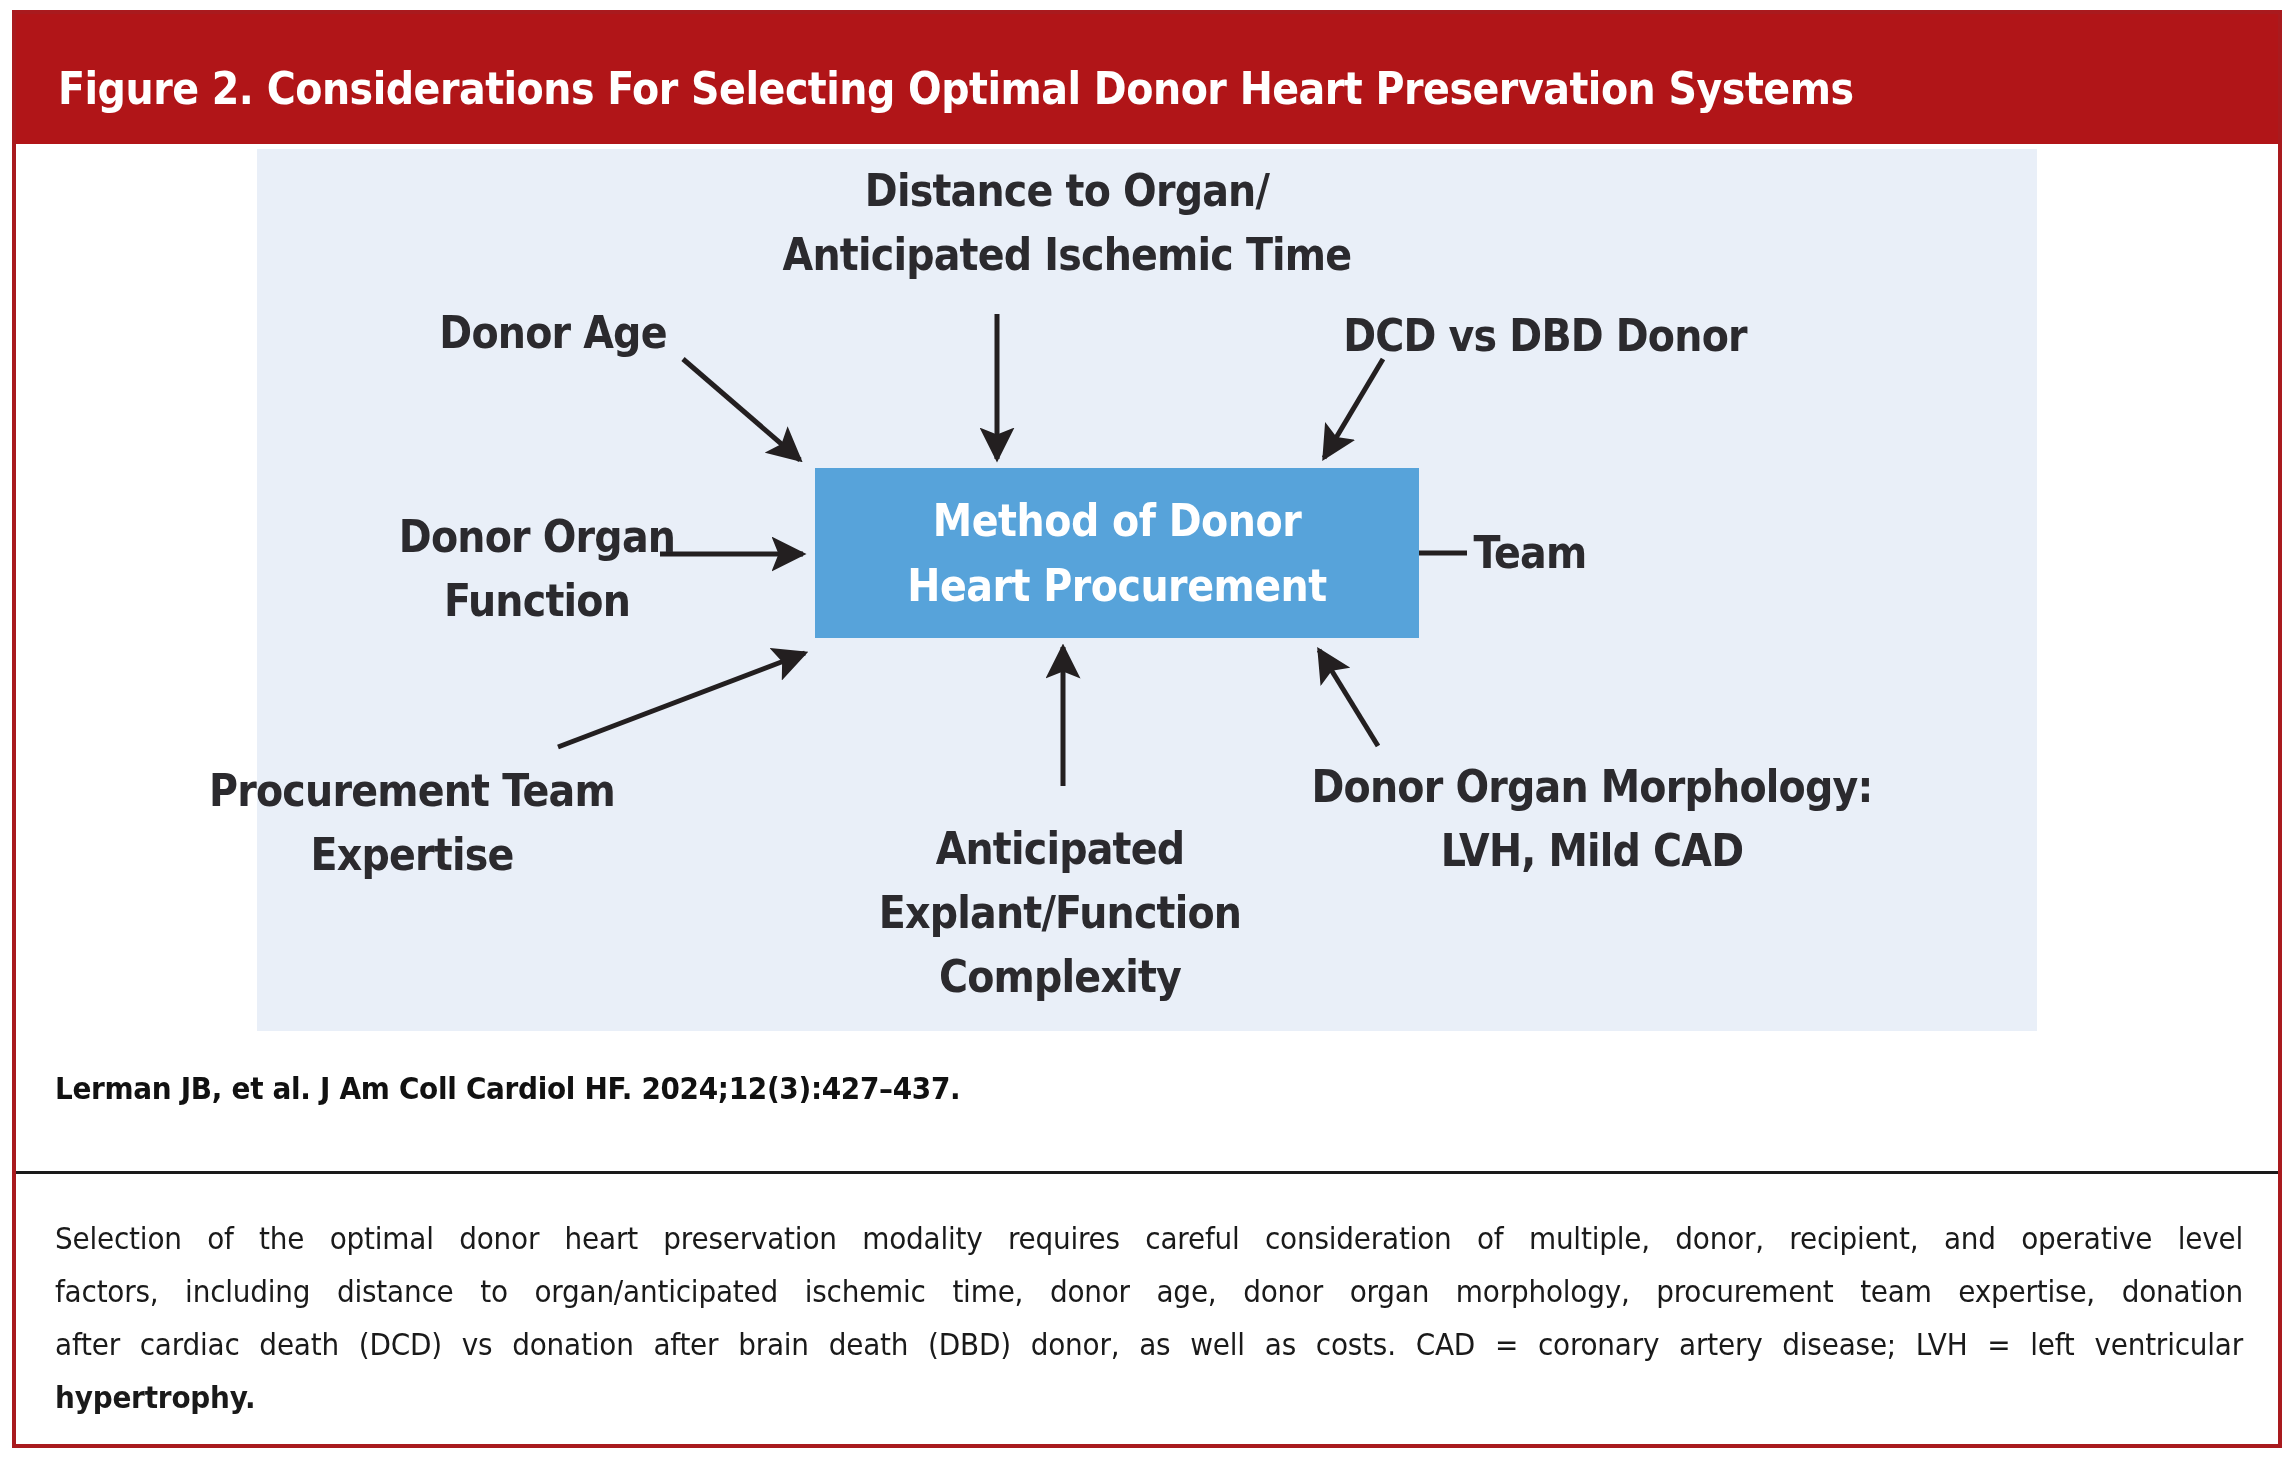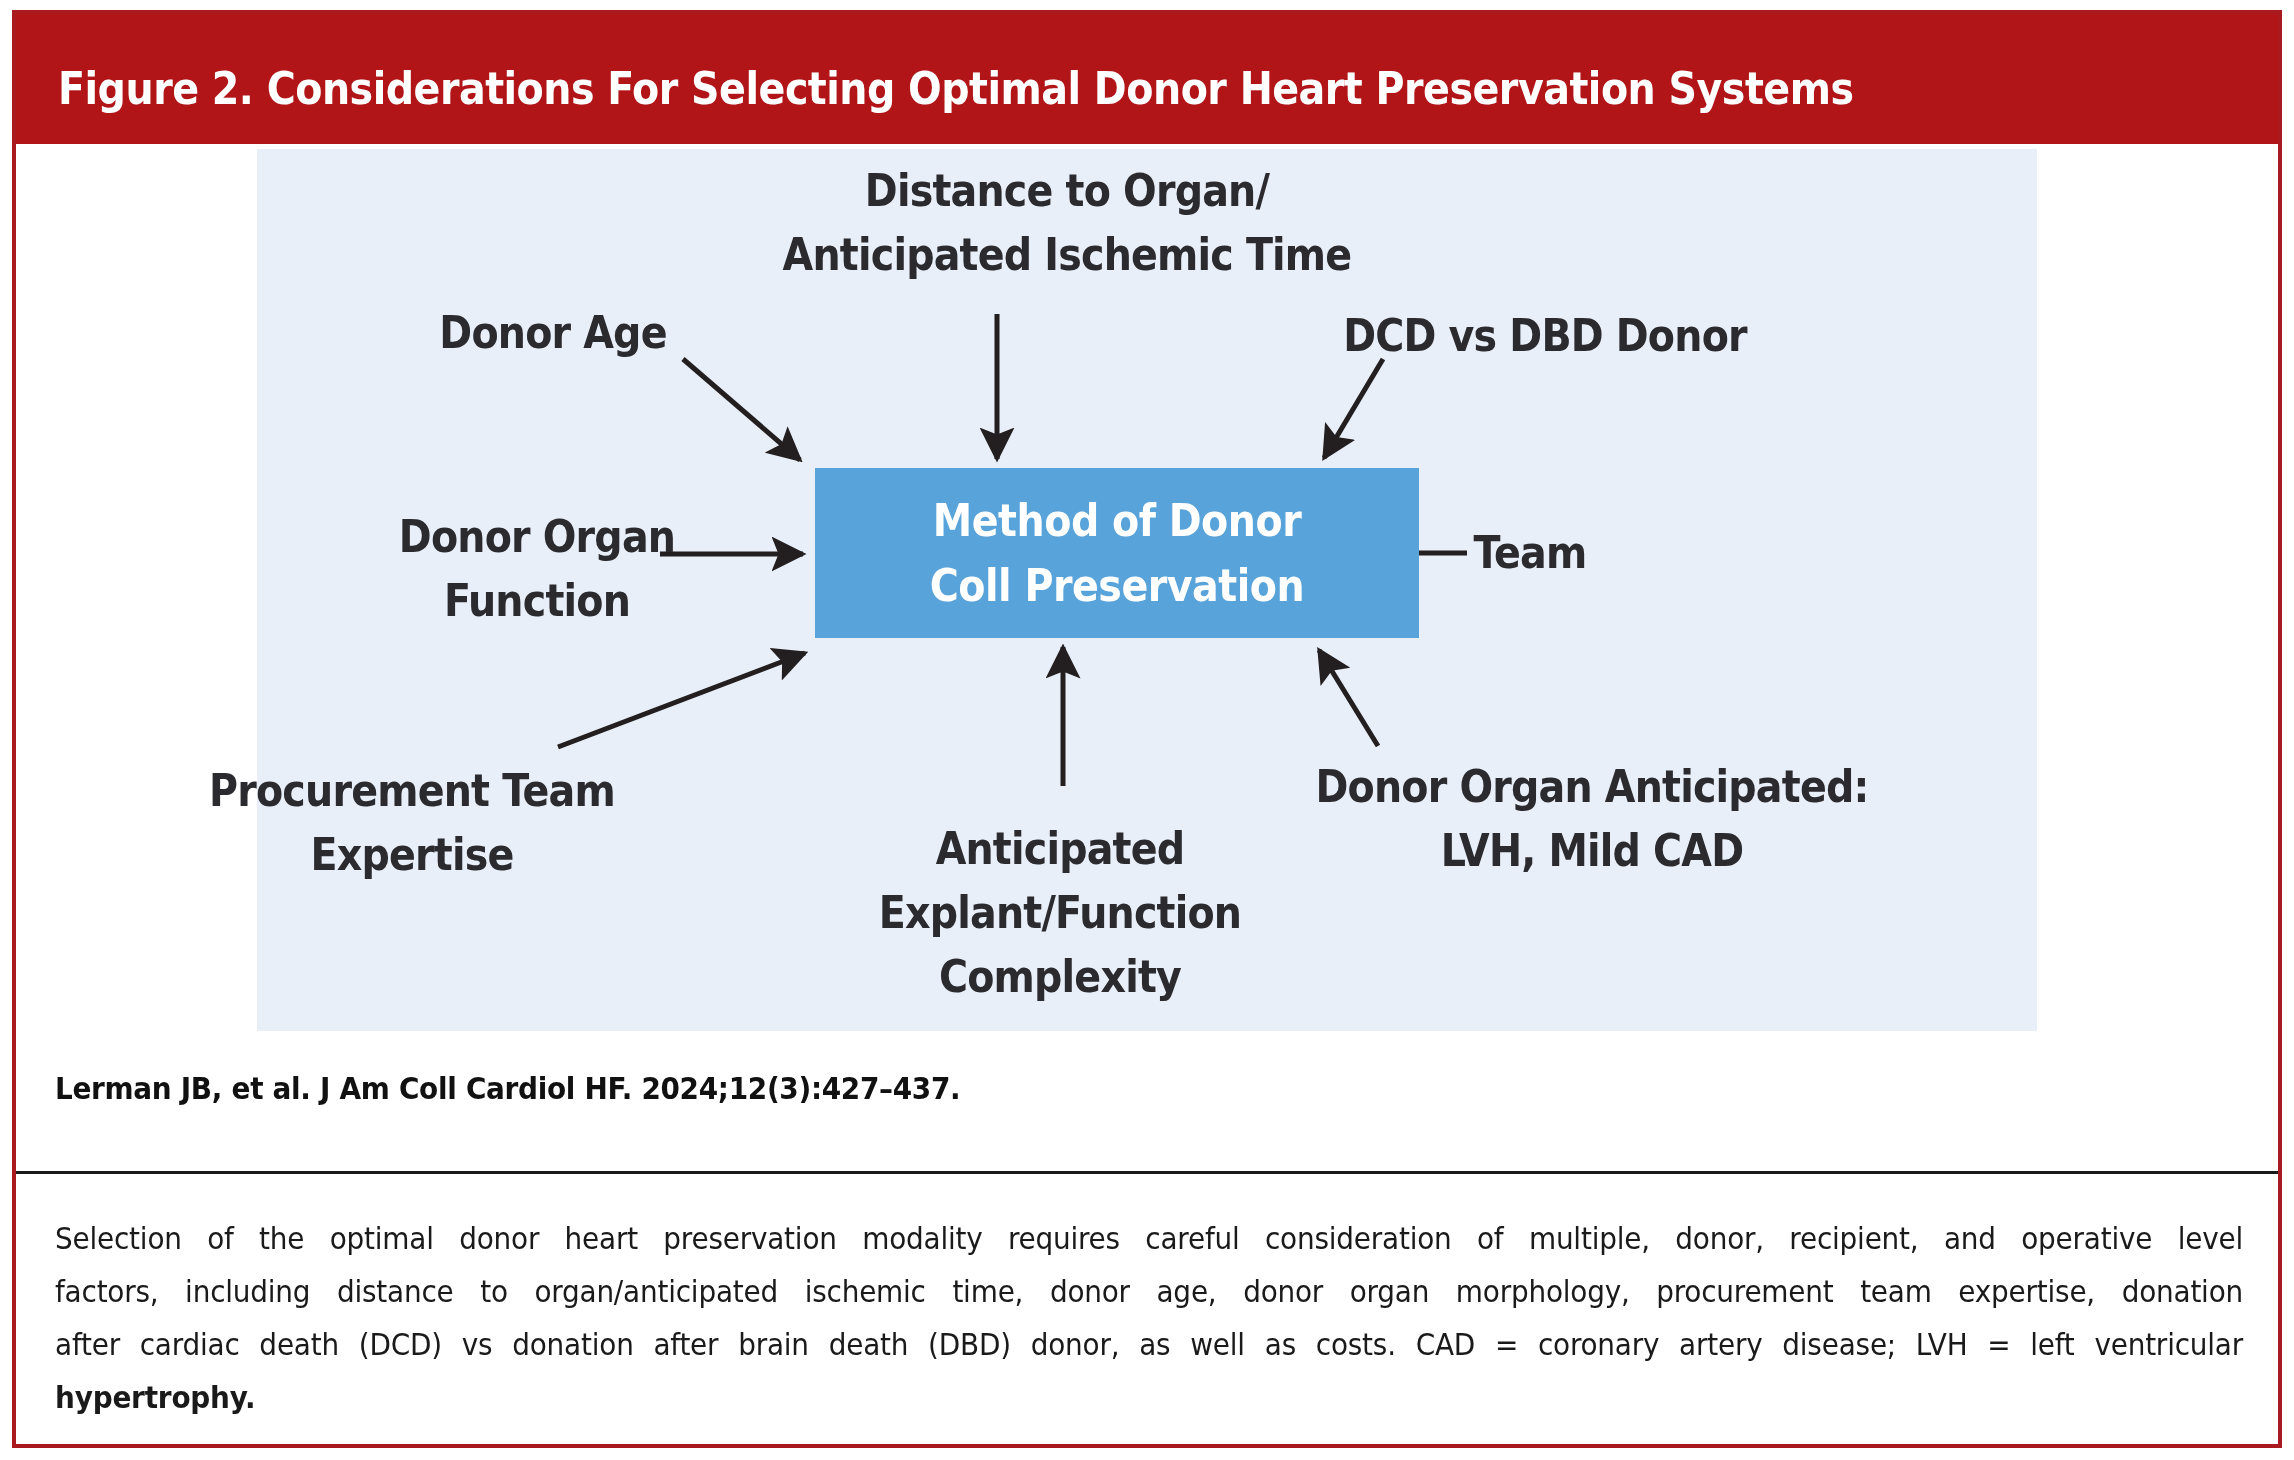--- a/index.html
+++ b/index.html
@@ -142,21 +142,21 @@
           <line x1="1126" y1="210" x2="1067" y2="309" marker-end="url(#ah)"></line>
           <line x1="1210" y1="404" x2="1075" y2="404" marker-end="url(#ah)"></line>
           <line x1="1121" y1="597" x2="1062" y2="501" marker-end="url(#ah)"></line>
           <line x1="806" y1="637" x2="806" y2="498" marker-end="url(#ah)"></line>
           <line x1="301" y1="598" x2="548" y2="504" marker-end="url(#ah)"></line>
         </g>
       </svg>
 
       <div class="center-box">
         <div class="line">Method of Donor</div>
-        <div class="line">Coll Preservation</div>
+        <div class="line">Heart Procurement</div>
       </div>
 
       <div class="factor f-distance">
         <div>Distance to Organ/</div>
         <div>Anticipated Ischemic Time</div>
       </div>
 
       <div class="factor f-donor-age">
         <div>Donor Age</div>
       </div>
@@ -179,21 +179,21 @@
         <div>Expertise</div>
       </div>
 
       <div class="factor f-complexity">
         <div>Anticipated</div>
         <div>Explant/Function</div>
         <div>Complexity</div>
       </div>
 
       <div class="factor f-morphology">
-        <div>Donor Organ Anticipated:</div>
+        <div>Donor Organ Morphology:</div>
         <div>LVH, Mild CAD</div>
       </div>
 
     </div>
 
     <div class="citation">Lerman JB, et al. J Am Coll Cardiol HF. 2024;12(3):427–437.</div>
 
     <div class="divider"></div>
 
     <div class="caption">

